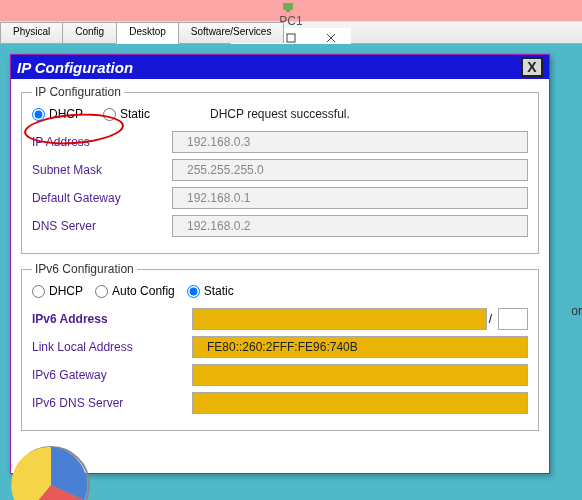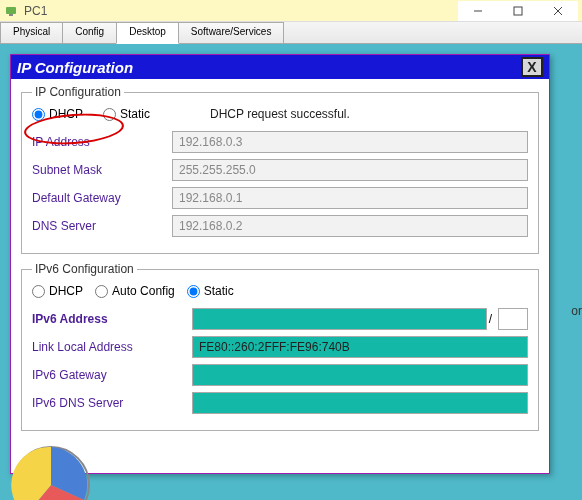--- a/index.html
+++ b/index.html
@@ -1,18 +1,18 @@
 <!DOCTYPE html>
 <html><head>
 <meta charset="utf-8">
 <style>
 * { box-sizing: border-box; margin: 0; padding: 0; }
 body { font-family: Arial, sans-serif; font-size: 12px; background: #fff; width: 582px; height: 500px; overflow: hidden; position: relative; }
 
-.titlebar { height: 22px; background: #fef9c3; display: flex; align-items: center; padding: 0 4px; border-bottom: 1px solid #ddd; }
+.titlebar { height: 22px; background: #fca5a5; display: flex; align-items: center; padding: 0 4px; border-bottom: 1px solid #ddd; flex-direction: column; }
 .titlebar .icon { width: 14px; height: 14px; margin-right: 6px; }
 .titlebar .title { color: #555; flex: 1; }
 .win-btns { display: flex; gap: 0; }
 .win-btn { width: 40px; height: 20px; display: flex; align-items: center; justify-content: center; color: #444; background: #fff; }
 .win-btn svg { width: 10px; height: 10px; }
 
 .tabbar { height: 22px; background: linear-gradient(#f5f5f5,#e8e8e8); display: flex; border-bottom: 1px solid #aaa; }
 .tab { padding: 3px 12px; border: 1px solid #aaa; border-bottom: none; background: linear-gradient(#f9f9f9,#e9e9e9); margin-right: -1px; font-size: 10px; cursor: pointer; }
 .tab.active { background: #fff; position: relative; z-index: 1; border-bottom: 1px solid #fff; margin-bottom: -1px; }
 
@@ -25,22 +25,22 @@
 .dialog-hdr .spacer { flex: 1; }
 .close-btn { width: 22px; height: 20px; background: #d8d8d8; border: 2px solid #222; color: #222; font-size: 14px; font-weight: bold; display: flex; align-items: center; justify-content: center; cursor: pointer; font-style: normal; }
 
 .dlg-body { padding: 6px 10px; }
 
 fieldset { border: 1px solid #b0b0b0; padding: 8px 10px 10px 10px; margin-bottom: 8px; position: relative; }
 legend { color: #333; padding: 0 3px; font-size: 12px; }
 
 .row { display: flex; align-items: center; margin-bottom: 6px; }
 .lbl { width: 140px; color: #4c1d95; }
-.val-input { flex: 1; height: 22px; border: 1px solid #aaa; background: #f2f2f2; color: #888; padding: 2px 6px; font-size: 12px; }
-.val-input.enabled { background: #14b8a6; color: #222; }
+.val-input { flex: 1; height: 22px; border: 1px solid #aaa; background: #f2f2f2; color: #888; padding: 2px 14px; font-size: 12px; }
+.val-input.enabled { background: #eab308; color: #222; }
 .short-input { width: 30px; height: 22px; border: 1px solid #aaa; background: #fff; margin-left: 4px; }
 
 .radio-row { display: flex; align-items: center; gap: 20px; margin-bottom: 10px; }
 .radio-item { display: flex; align-items: center; gap: 4px; cursor: pointer; }
 .radio-item input { margin: 0; }
 
 .status-msg { margin-left: 40px; color: #222; }
 
 .annot { position: absolute; top: 70px; left: 24px; width: 100px; height: 30px; border: 2px solid #d80000; border-radius: 50%; pointer-events: none; transform: rotate(-4deg); }
 

